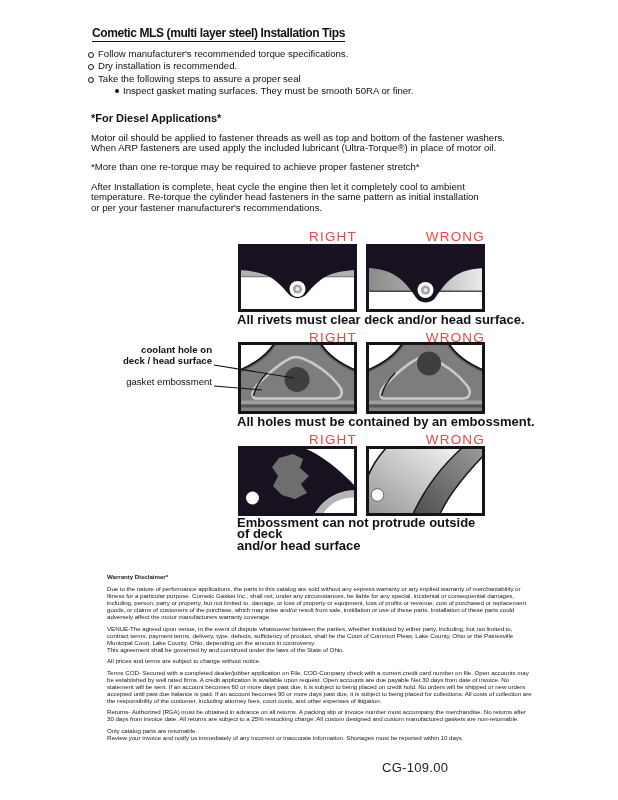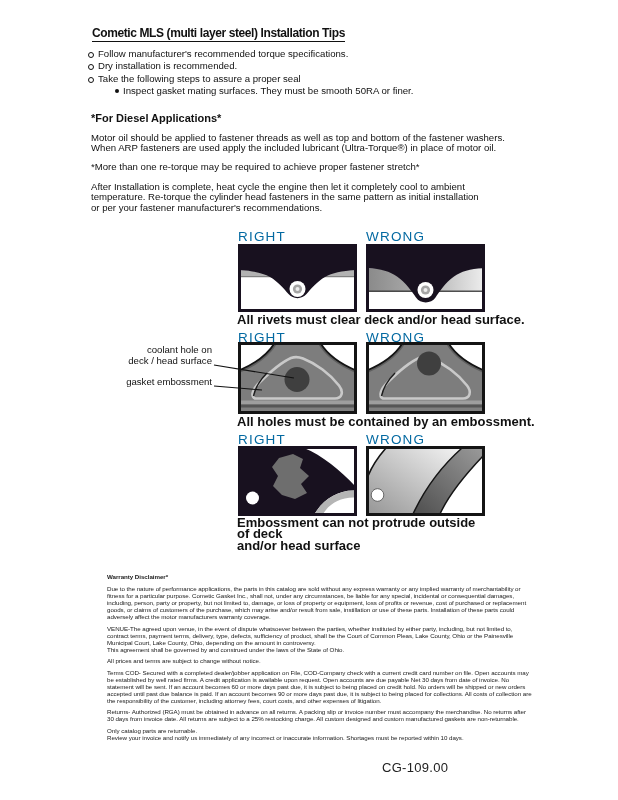--- a/index.html
+++ b/index.html
@@ -16,22 +16,22 @@
   }
   .bullets{margin-top:6px;}
   .b-row{display:flex;font-size:9.6px;line-height:12.4px;}
   .b-row.sub{padding-left:27px;}
   .marker-o{flex:none;width:4px;height:4px;border:1px solid #111;border-radius:50%;margin:4px 4px 0 0;}
   .marker-f{flex:none;width:4px;height:4px;background:#111;border-radius:50%;margin:4px 4px 0 0;}
   .diesel-heading{margin:14px 0 0 3px;font-size:11px;font-weight:bold;}
   .para{margin:9px 0 0 3px;width:447px;font-size:9.6px;line-height:10.4px;white-space:pre-line;}
   
   .fig-label{
-    position:absolute;width:119px;text-align:left;font-size:13.5px;
-    letter-spacing:1.2px;color:#0369a1;
+    position:absolute;width:119px;text-align:right;font-size:13.5px;
+    letter-spacing:1.2px;color:#ef4444;
   }
   .fig-box{position:absolute;display:block;}
   .fig-caption{
     position:absolute;font-size:13px;font-weight:bold;line-height:11.4px;
     white-space:pre-line;color:#111;
   }
   .ann-label{
     position:absolute;width:104px;text-align:right;font-size:9.6px;line-height:10.6px;color:#111;
   }
   .ann-overlay{position:absolute;left:110px;top:340px;z-index:5;}
@@ -120,21 +120,21 @@
     <circle cx="59.5" cy="46" r="4.6" fill="#a5a5a5"></circle>
     <circle cx="59.5" cy="46" r="2" fill="#ededed"></circle>
     <rect x="1.5" y="1.5" width="116" height="65" fill="none" stroke="#18111f" stroke-width="3"></rect>
   </svg>
 
   <div class="fig-caption" style="left:237px;top:314px;">All rivets must clear deck and/or head surface.</div>
 
   <div class="fig-label" style="left:238px;top:330px;">RIGHT</div>
   <div class="fig-label" style="left:366px;top:330px;">WRONG</div>
 
-  <div class="ann-label" style="left:108px;top:345px;"><span>coolant hole on</span><br>
+  <div class="ann-label" style="left:108px;top:345px;font-weight:bold;"><span>coolant hole on</span><br>
     <span>deck / head surface</span></div>
   <div class="ann-label" style="left:108px;top:377px;">gasket embossment</div>
 
   <svg class="fig-box" style="left:238px;top:342px;" width="119" height="72" viewBox="0 0 119 72">
     <rect x="0" y="0" width="119" height="72" fill="#7d7d7d"></rect>
     <rect x="2" y="58.5" width="115" height="4" fill="#9e9e9e"></rect>
     <rect x="2" y="62.5" width="115" height="3.2" fill="#565656"></rect>
     <rect x="2" y="65.7" width="115" height="4.3" fill="#808080"></rect>
     <path d="M36,2 C29,13 16,22 2,28" stroke="#5e5e5e" stroke-width="5" fill="none"></path>
     <path d="M2,2 L36,2 C29,13 16,22 2,28 Z" fill="#ffffff" stroke="#141414" stroke-width="1.8"></path>

